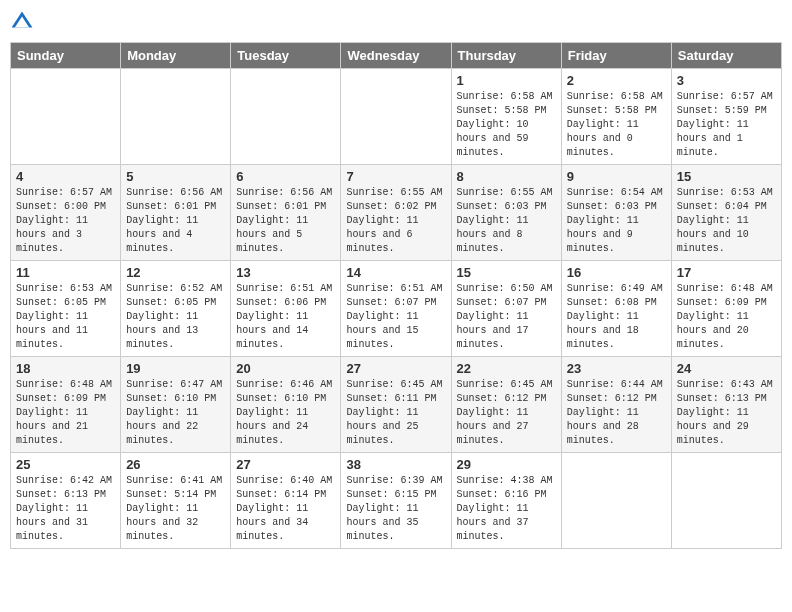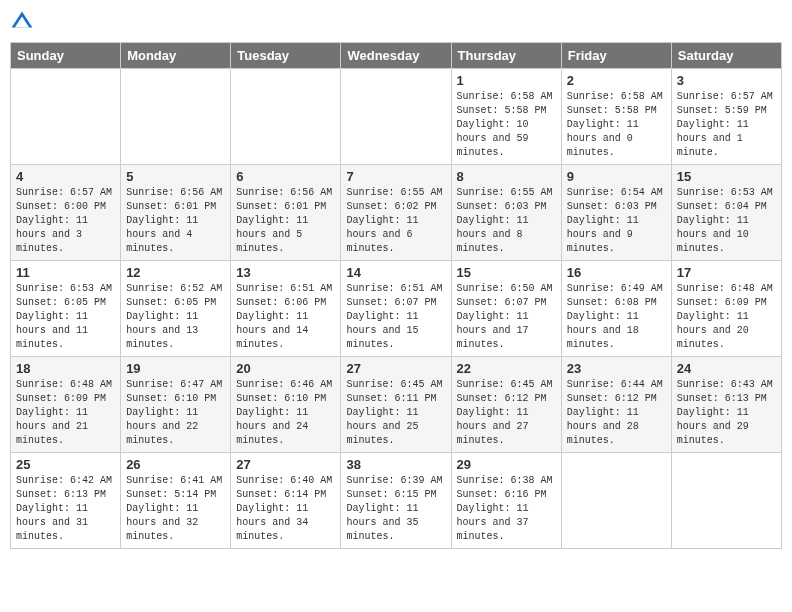--- a/index.html
+++ b/index.html
@@ -307,21 +307,21 @@
 Daylight: 11 hours and 34 minutes.</div>
         </td>
         <td>
           <span class="day-num">38</span>
           <div class="day-info">Sunrise: 6:39 AM
 Sunset: 6:15 PM
 Daylight: 11 hours and 35 minutes.</div>
         </td>
         <td>
           <span class="day-num">29</span>
-          <div class="day-info">Sunrise: 6:38 AM
+          <div class="day-info">Sunrise: 4:38 AM
 Sunset: 6:16 PM
 Daylight: 11 hours and 37 minutes.</div>
         </td>
         <td class="empty-cell"></td>
         <td class="empty-cell"></td>
       </tr>
     </tbody>
 </table>
 
 </body></html>

